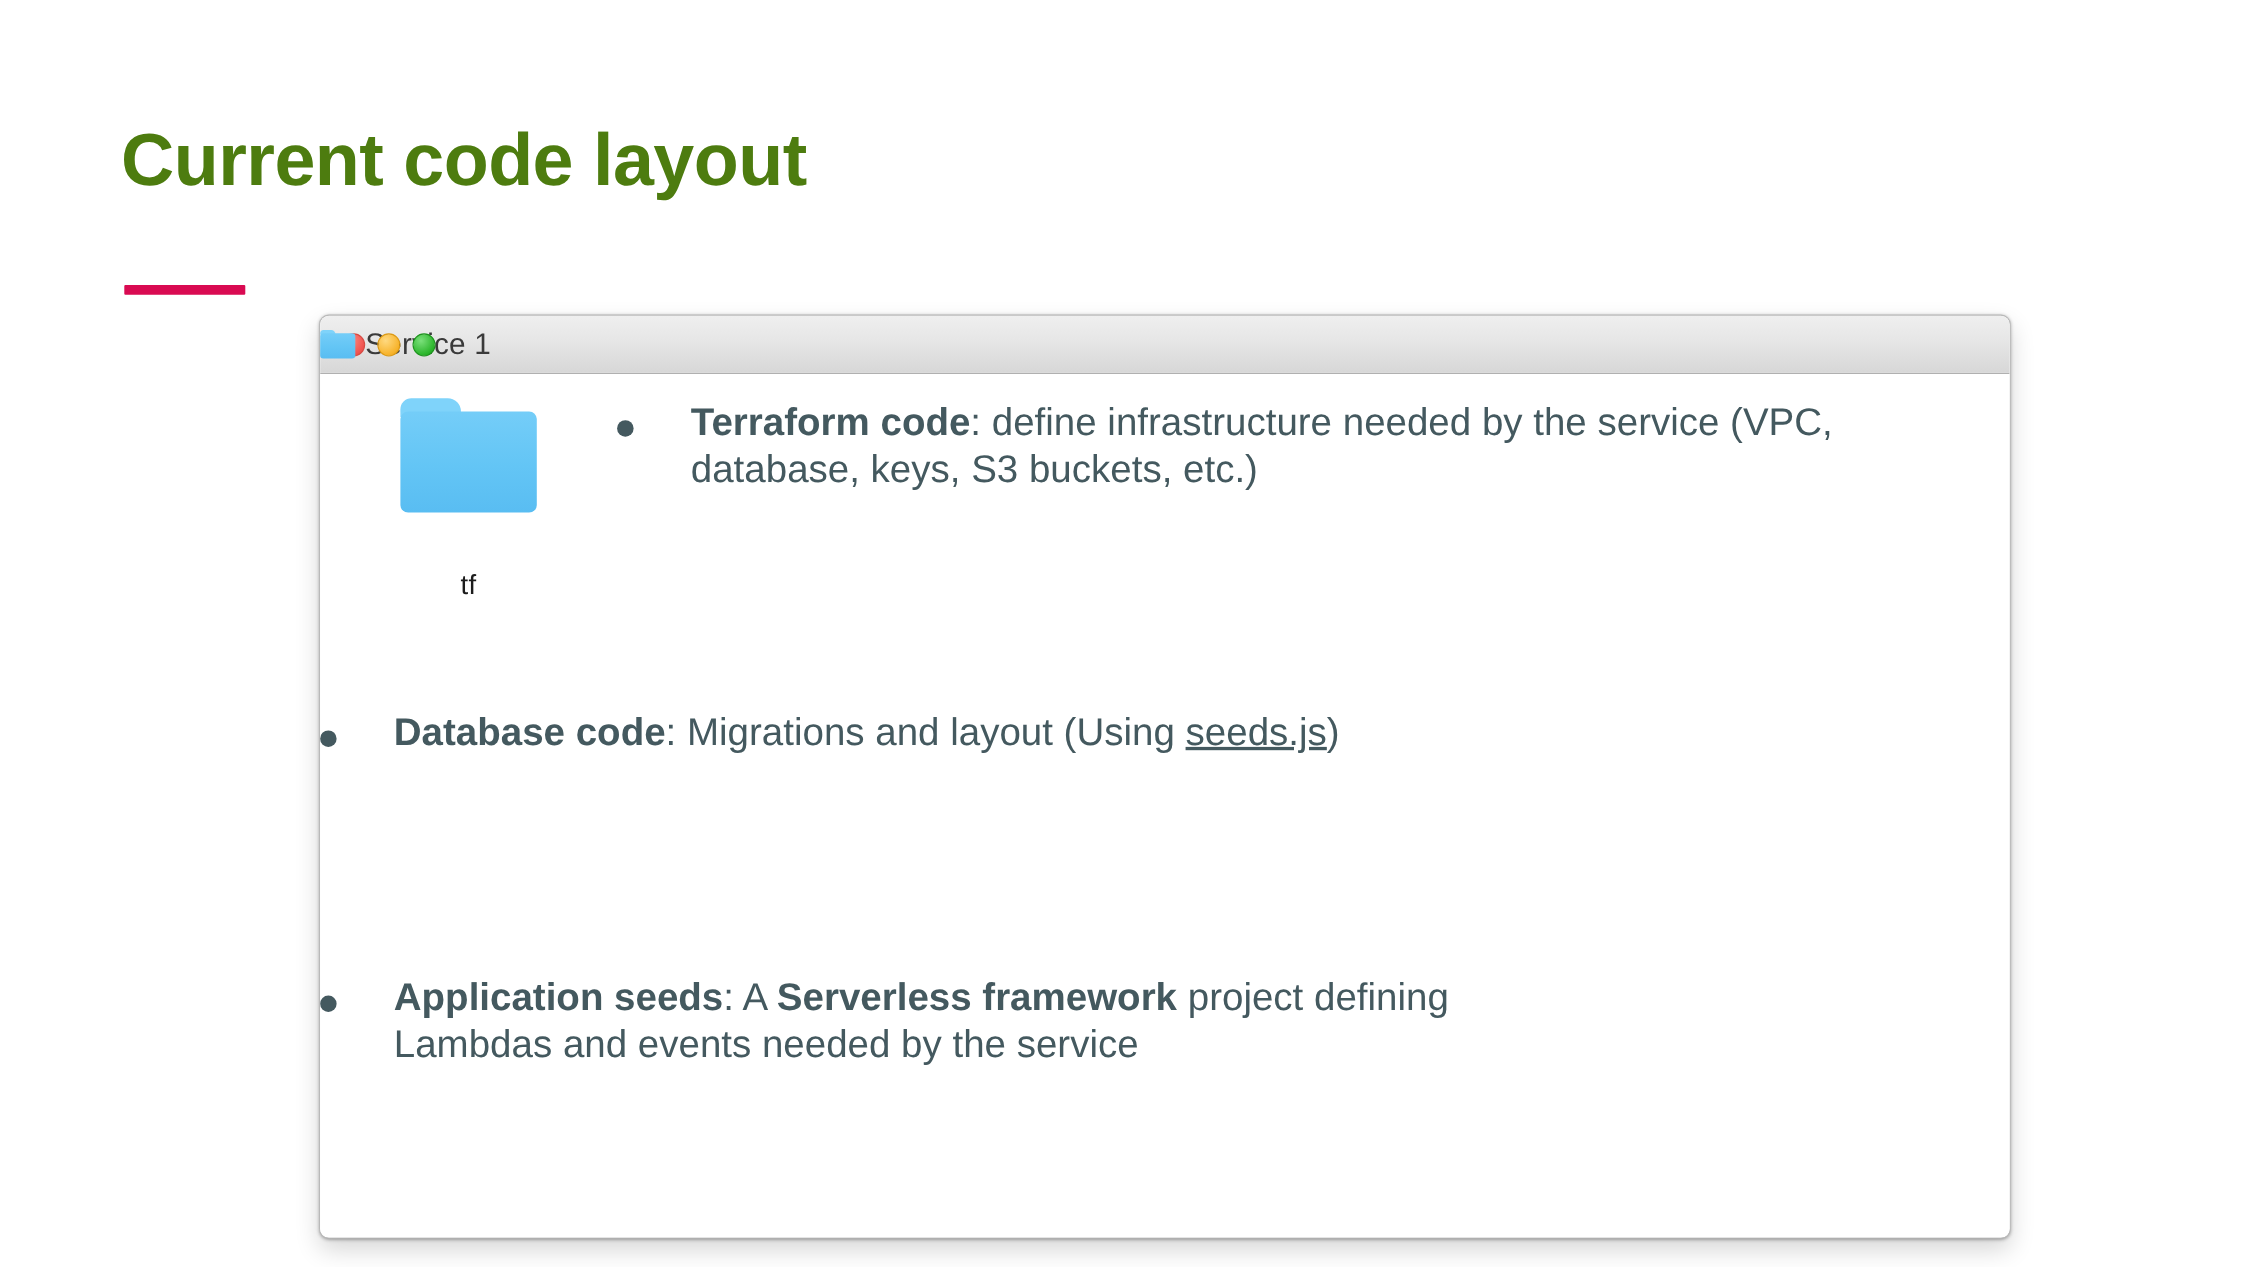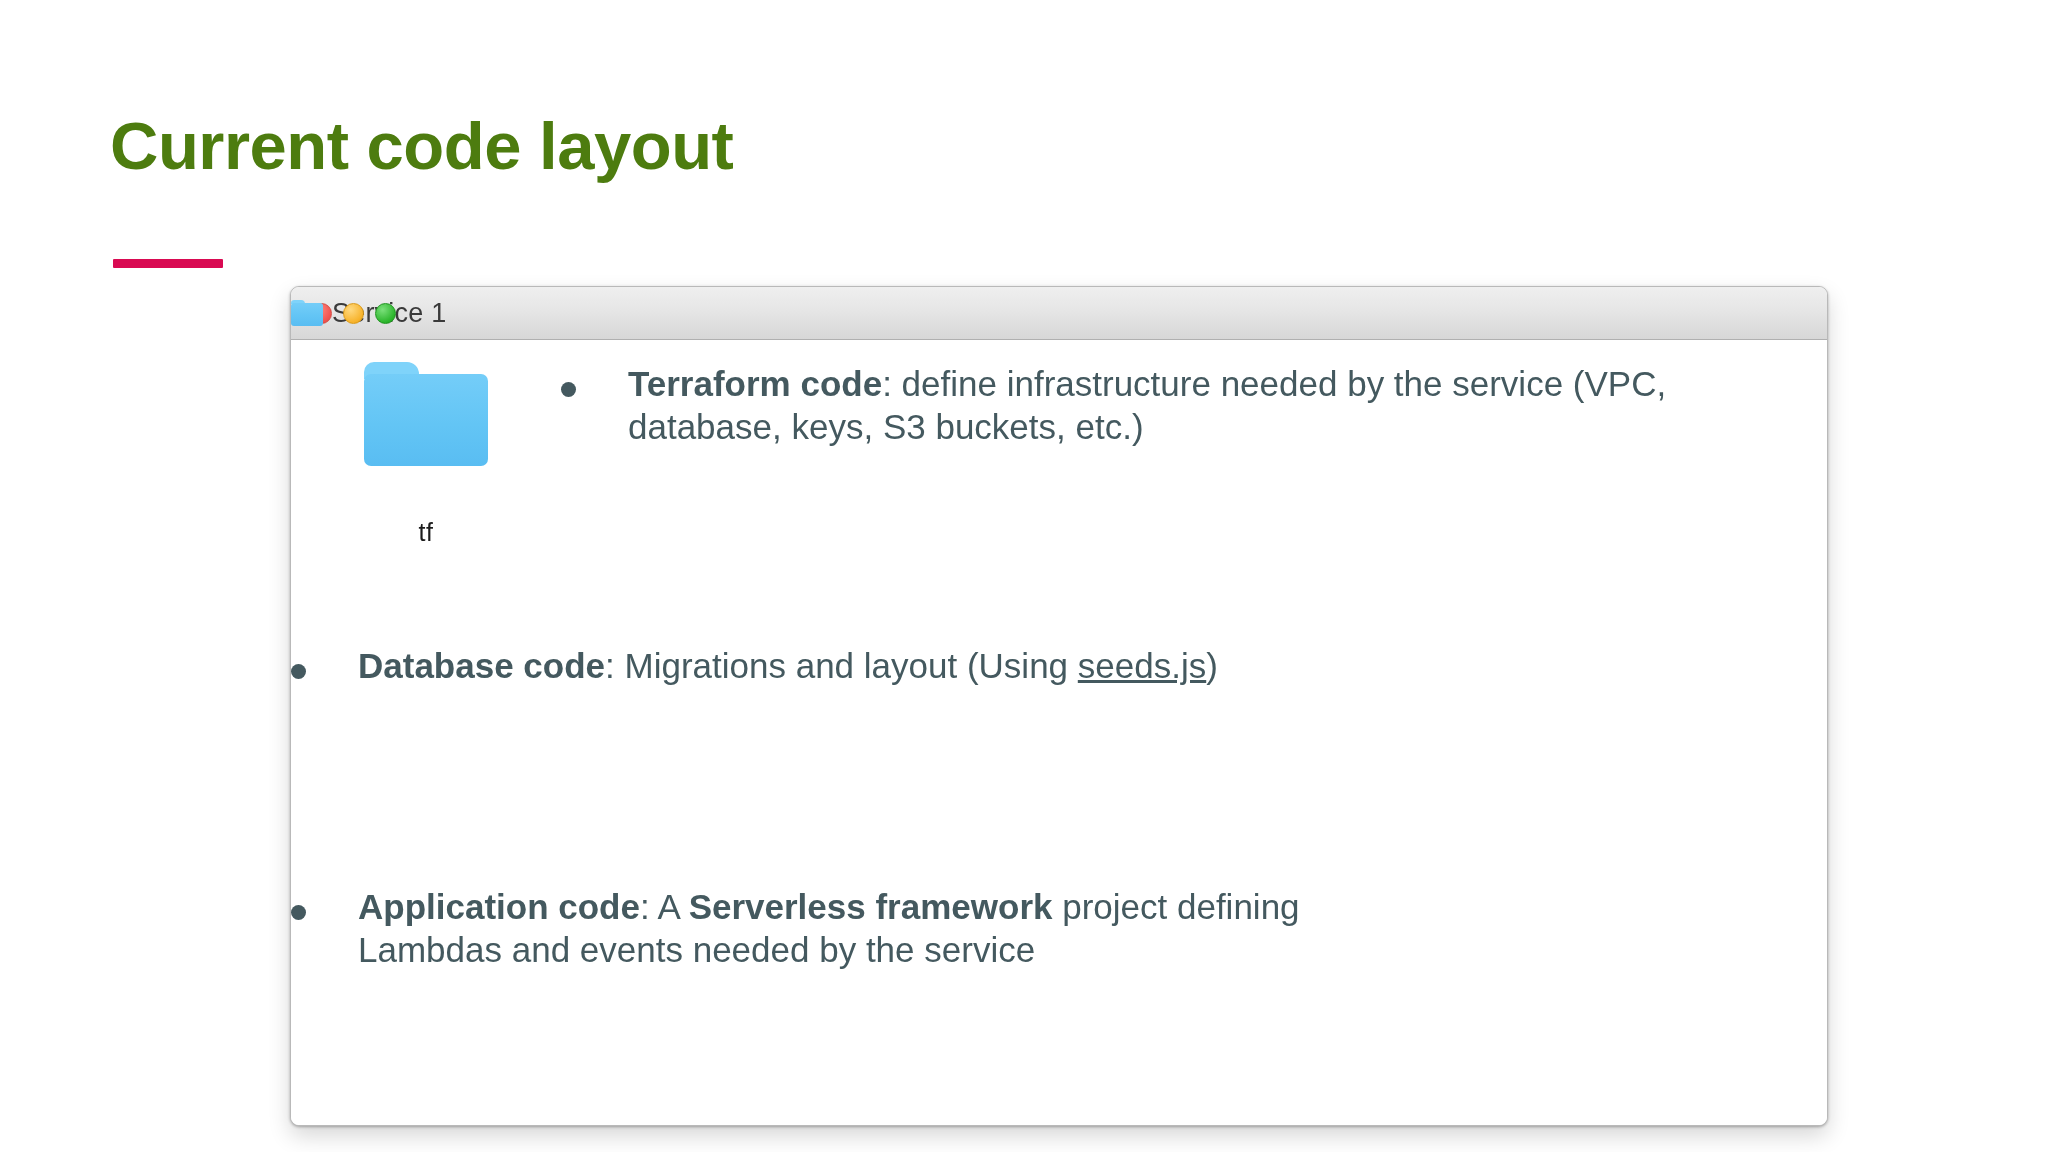--- a/index.html
+++ b/index.html
@@ -227,18 +227,18 @@
     <div class="row" style="top:272px;">
       <span class="bullet-dot" style="margin-top:52px;"></span>
       <div class="bullet-text" style="margin-top:32px;">
         <b>Database code</b><span>: Migrations and layout (Using </span><a class="link" href="#">seeds.js</a><span>)</span>
       </div>
     </div>
 
     <div class="row" style="top:535px;">
       <span class="bullet-dot" style="margin-top:30px;"></span>
       <div class="bullet-text" style="margin-top:10px;">
-        <b>Application code</b><span>: A </span><b>Serverless framework</b><span> project defining Lambdas and events needed by the service</span>
+        <b>Application seeds</b><span>: A </span><b>Serverless framework</b><span> project defining Lambdas and events needed by the service</span>
       </div>
     </div>
 
   </div>
 </div>
 
 </body></html>

